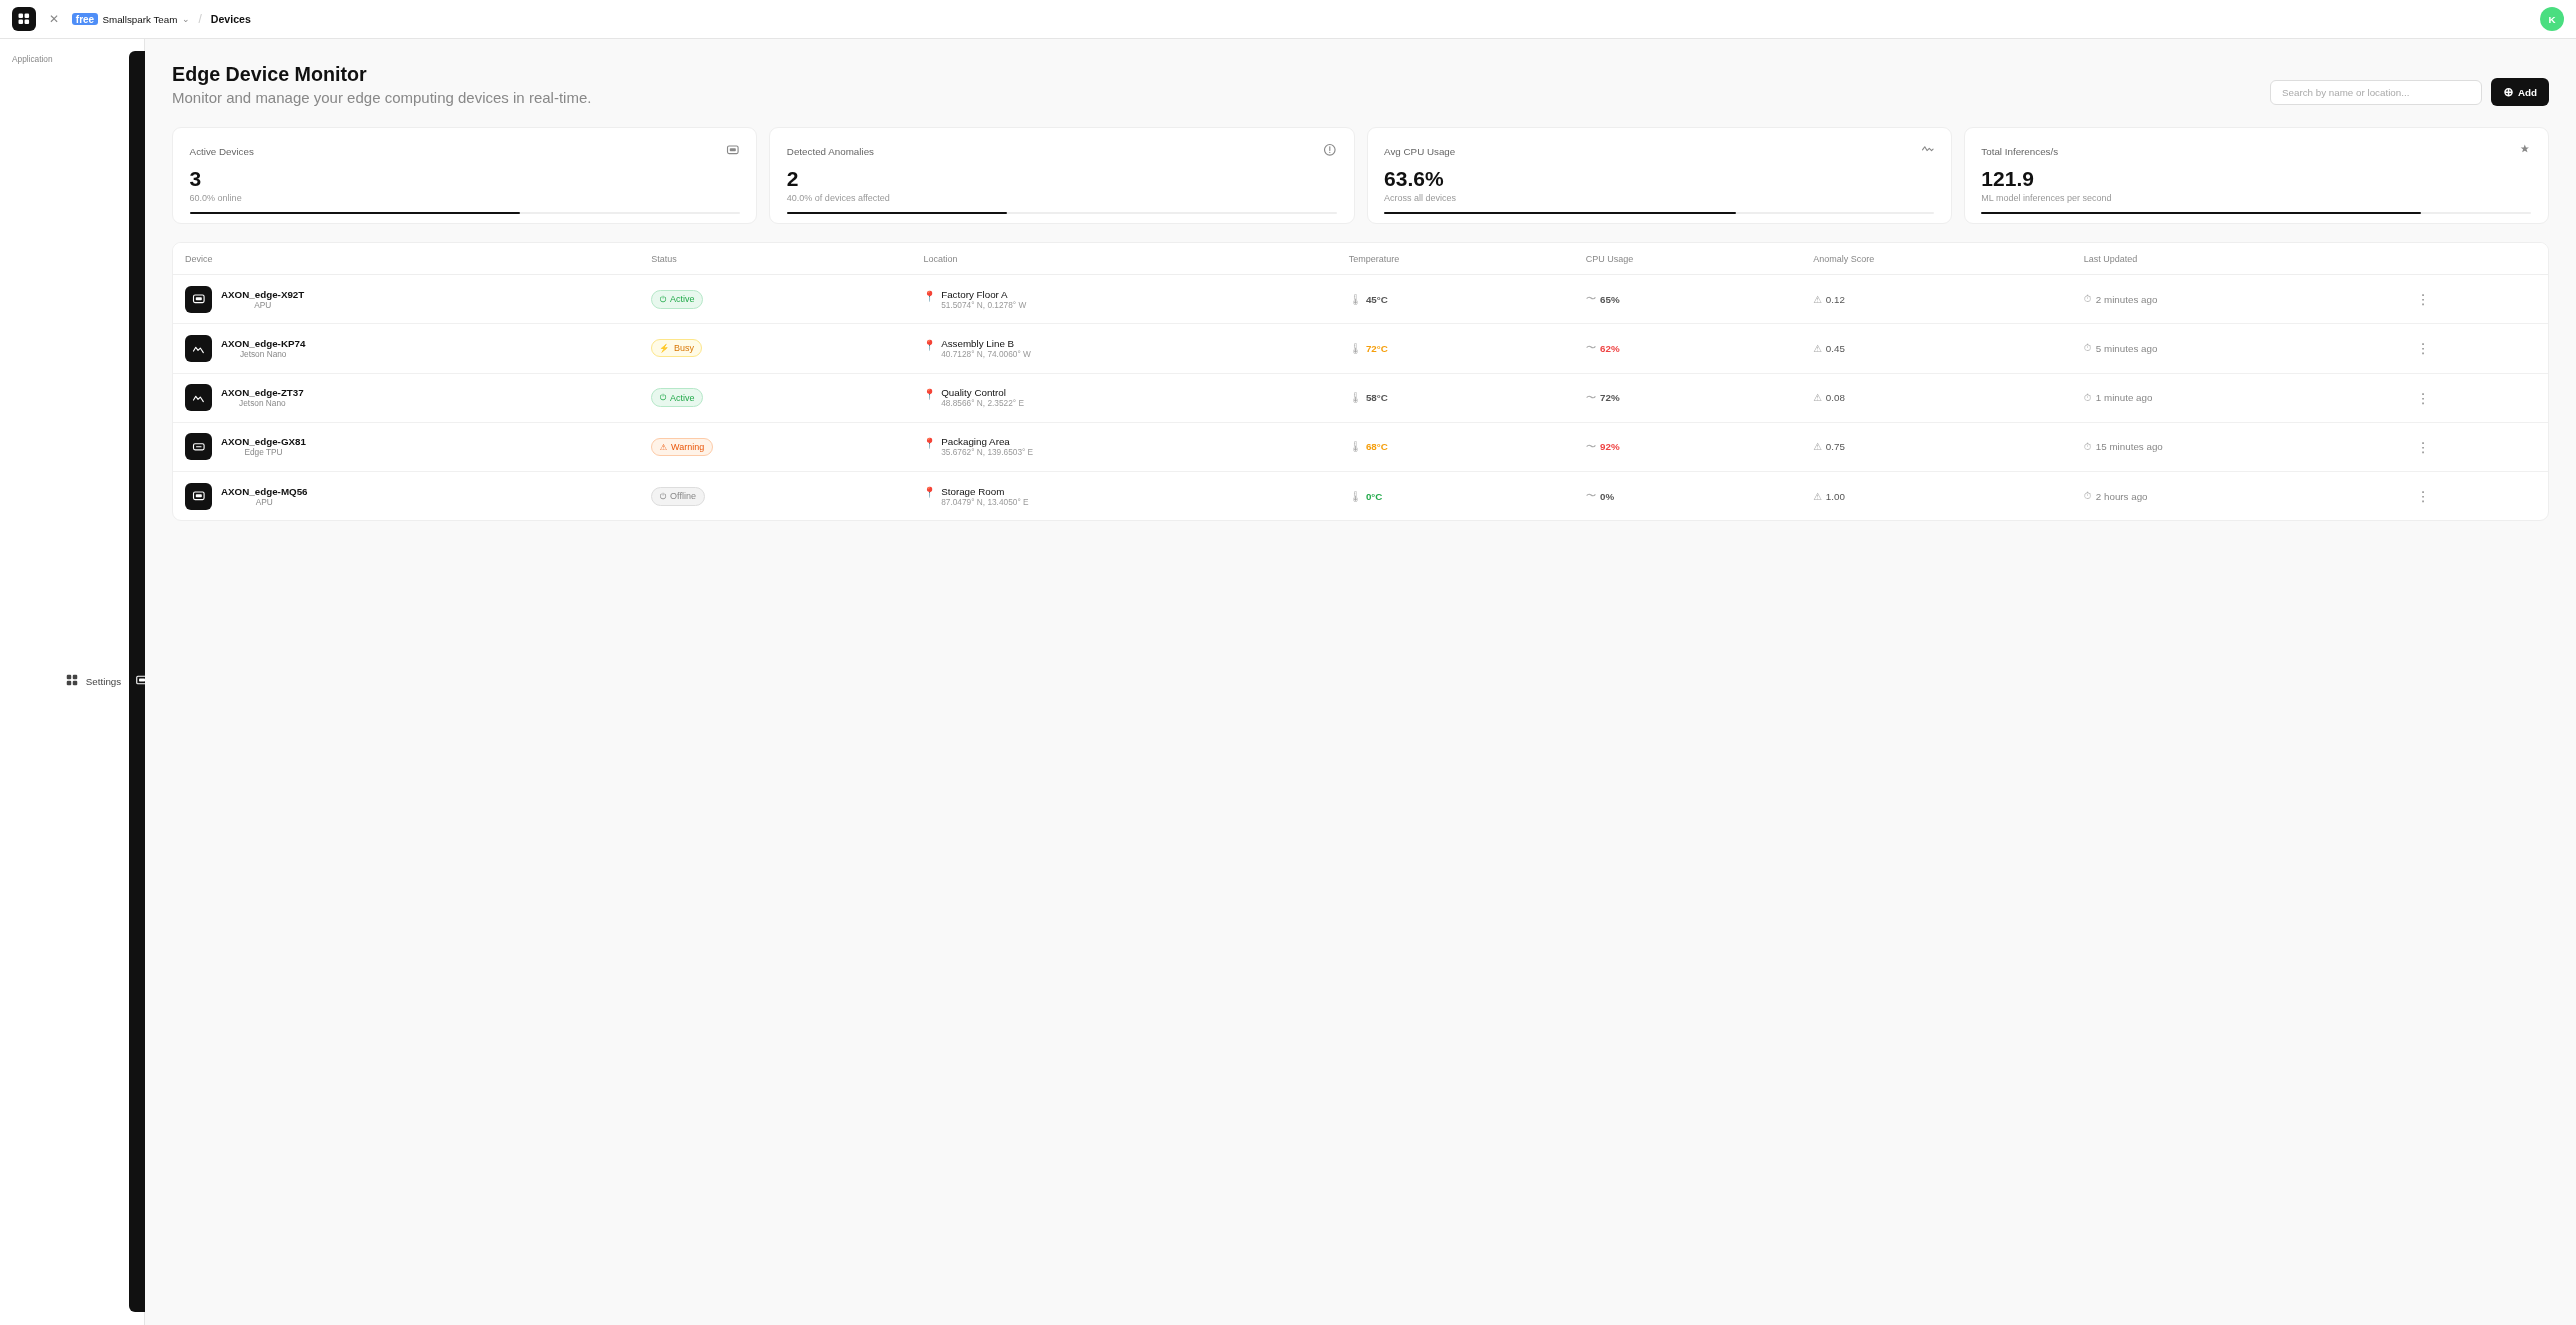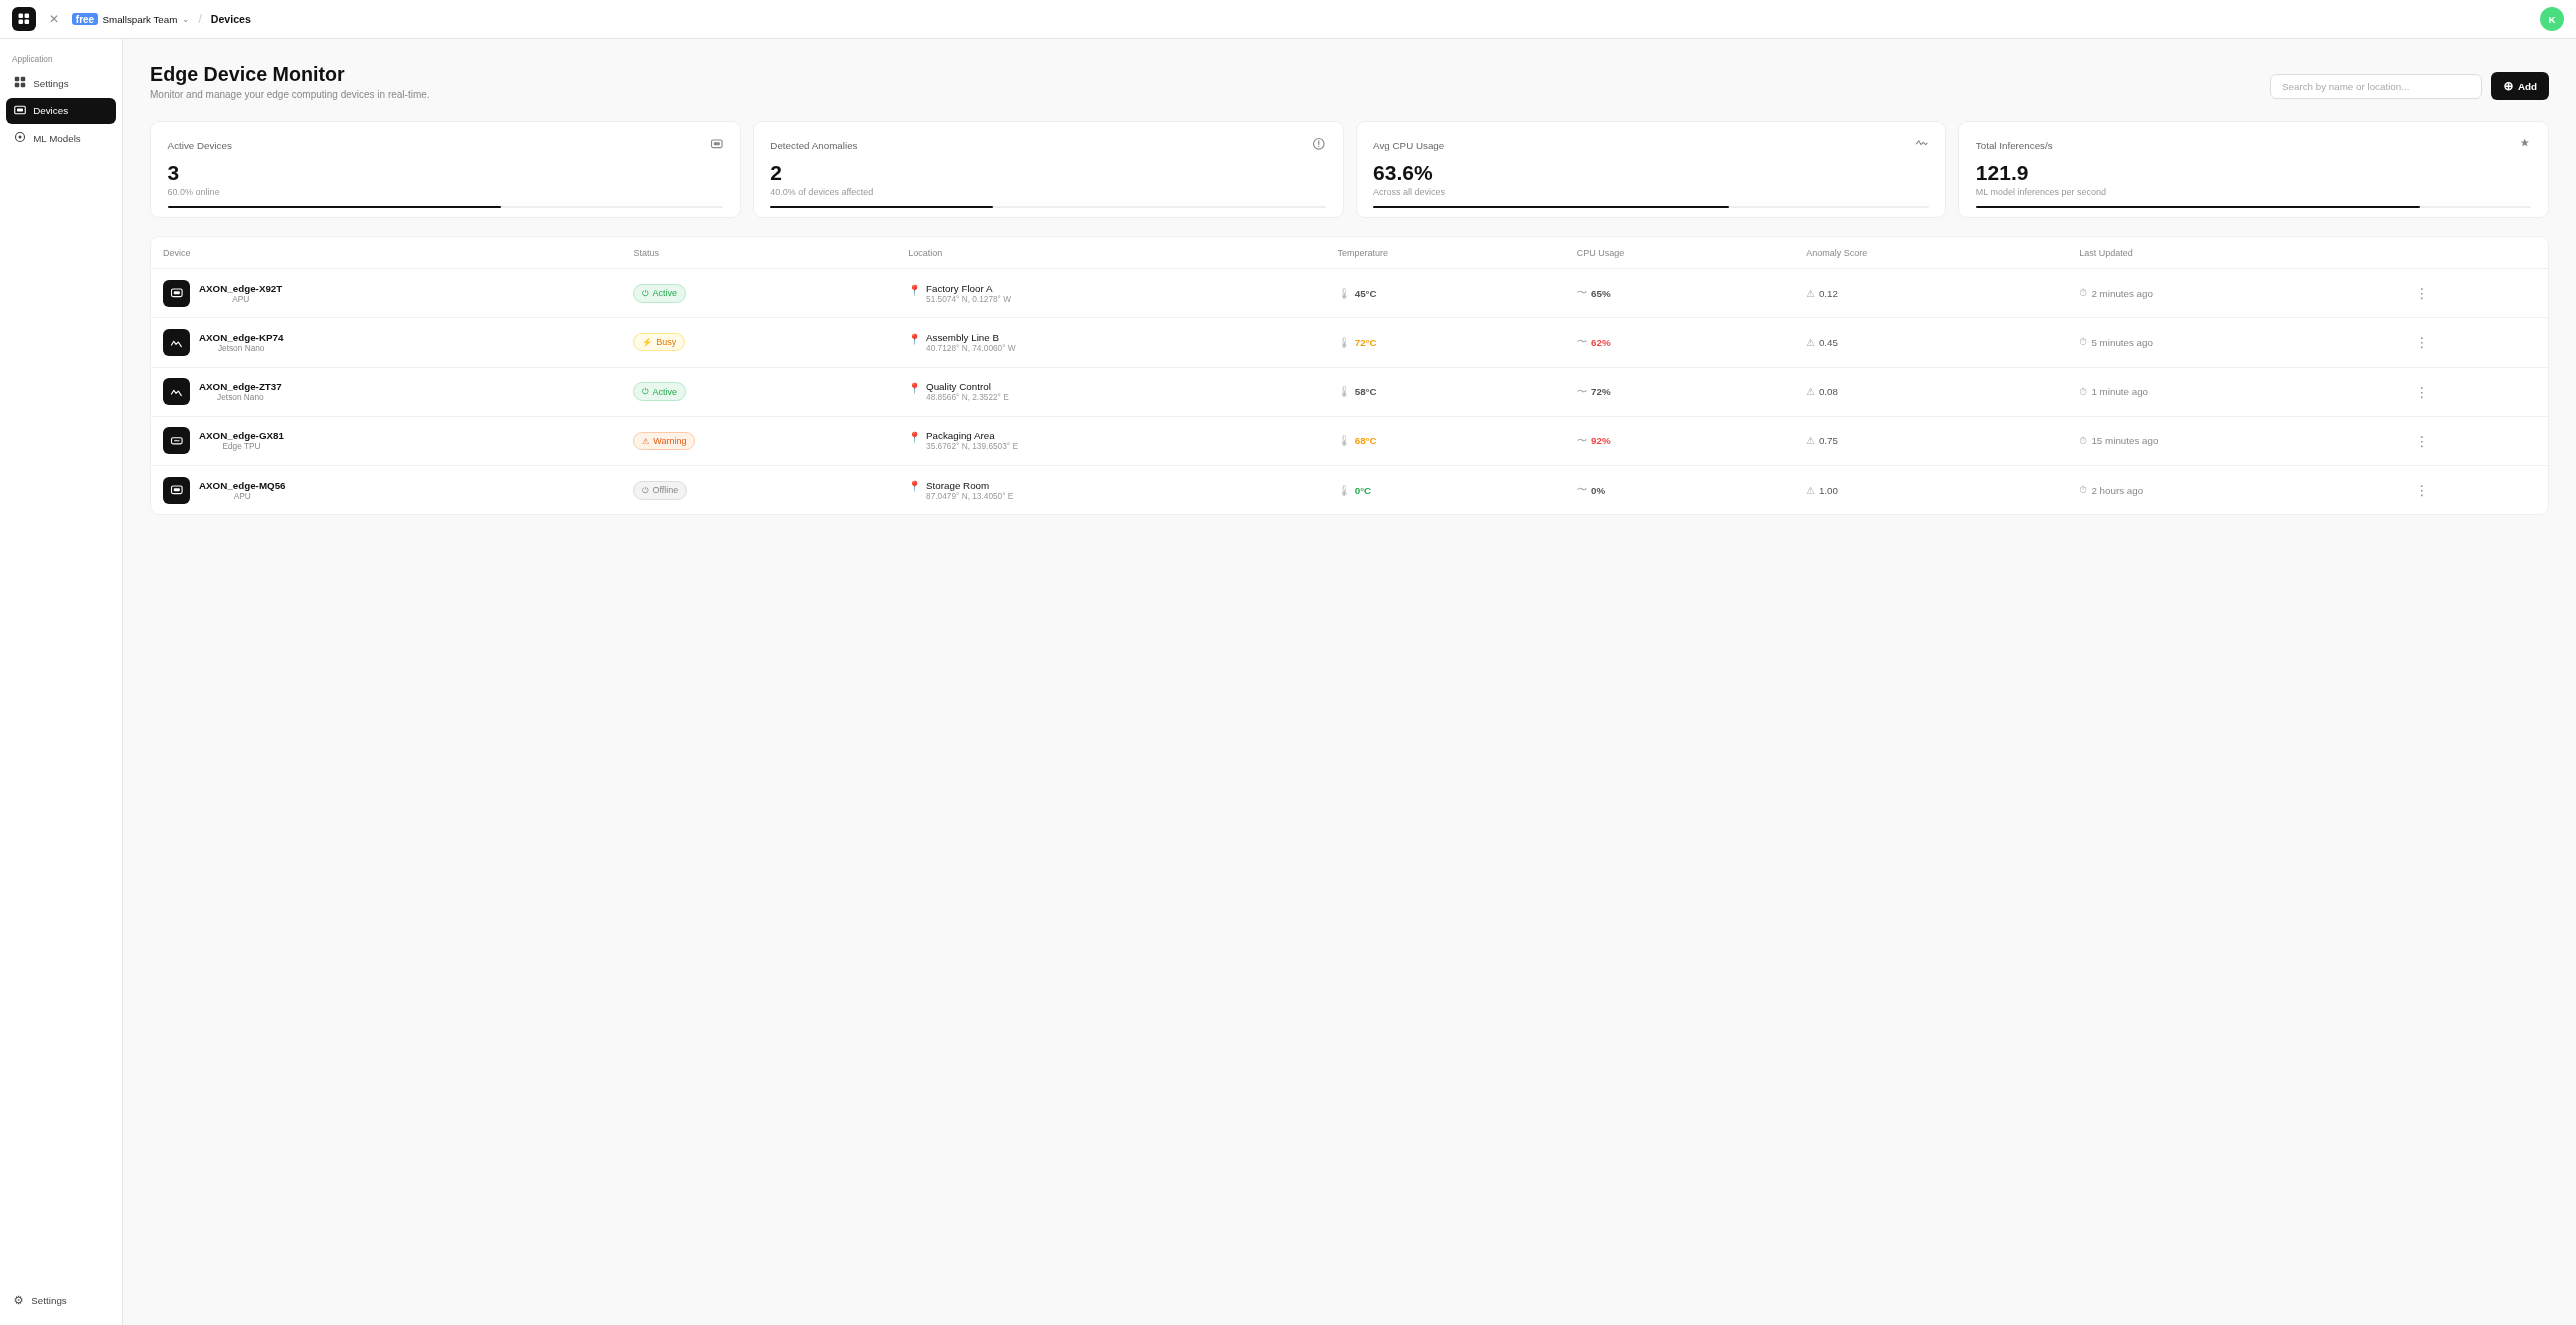--- a/index.html
+++ b/index.html
@@ -14,35 +14,35 @@
     .topbar-chevron { color: #888; font-size: 9px; }
     .topbar-separator { color: #ccc; font-size: 12px; }
     .topbar-page { font-size: 10.6px; font-weight: 600; color: #111; }
     .topbar-spacer { flex: 1; }
     .topbar-avatar { width: 24px; height: 24px; background: #4ade80; border-radius: 50%; display: flex; align-items: center; justify-content: center; font-size: 9.8px; font-weight: 700; color: #fff; cursor: pointer; }
 
     
     .layout { display: flex; flex: 1; overflow: hidden; }
 
     
-    .sidebar { width: 123px; background: #fff; border-right: 0.8px solid #e5e5e5; display: flex; flex-direction: column; padding: 12px 6px; }
+    .sidebar { width: 145px; background: #fff; border-right: 0.8px solid #e5e5e5; display: flex; flex-direction: row; padding: 12px 6px; }
     .sidebar-section-label { font-size: 8.3px; color: #888; font-weight: 500; padding: 3px 6px 6px 6px; text-transform: none; letter-spacing: 0; }
     .sidebar-item { display: flex; align-items: center; gap: 7.6px; padding: 6px 7.6px; border-radius: 6px; cursor: pointer; font-size: 9.8px; color: #444; margin-bottom: 1.5px; }
     .sidebar-item.active { background: #111; color: #fff; }
     .sidebar-item-icon { font-size: 11.3px; }
     .sidebar-bottom { margin-top: auto; }
     .sidebar-settings { display: flex; align-items: center; gap: 7.6px; padding: 6px 7.6px; border-radius: 6px; cursor: pointer; font-size: 9.8px; color: #444; }
 
     
     .main { flex: 1; overflow-y: auto; padding: 24px 27px; background: #f9f9f9; }
 
     
     .page-header { display: flex; align-items: flex-end; justify-content: space-between; margin-bottom: 21px; }
     .page-header-left h1 { font-size: 19.7px; font-weight: 700; color: #111; margin-bottom: 3px; }
-    .page-header-left p { font-size: 10px; color: #888; }
+    .page-header-left p { font-size: 15px; color: #888; }
     .page-header-right { display: flex; align-items: center; gap: 9px; }
     .search-input { width: 212px; padding: 6px 10.6px; border: 0.8px solid #ddd; border-radius: 6px; font-size: 9.8px; color: #111; background: #fff; outline: none; }
     .search-input::placeholder { color: #aaa; }
     .add-button { display: flex; align-items: center; gap: 4.5px; background: #111; color: #fff; border: none; border-radius: 6px; padding: 6.8px 12px; font-size: 9.8px; font-weight: 600; cursor: pointer; white-space: nowrap; }
 
     
     .stat-cards { display: grid; grid-template-columns: repeat(4, 1fr); gap: 12px; margin-bottom: 18px; }
     .stat-card { background: #fff; border-radius: 9px; padding: 15px 16.6px 9px 16.6px; border: 0.8px solid #eee; }
     .stat-card-header { display: flex; justify-content: space-between; align-items: center; margin-bottom: 7.6px; }
     .stat-card-title { font-size: 9.8px; color: #666; font-weight: 500; }

